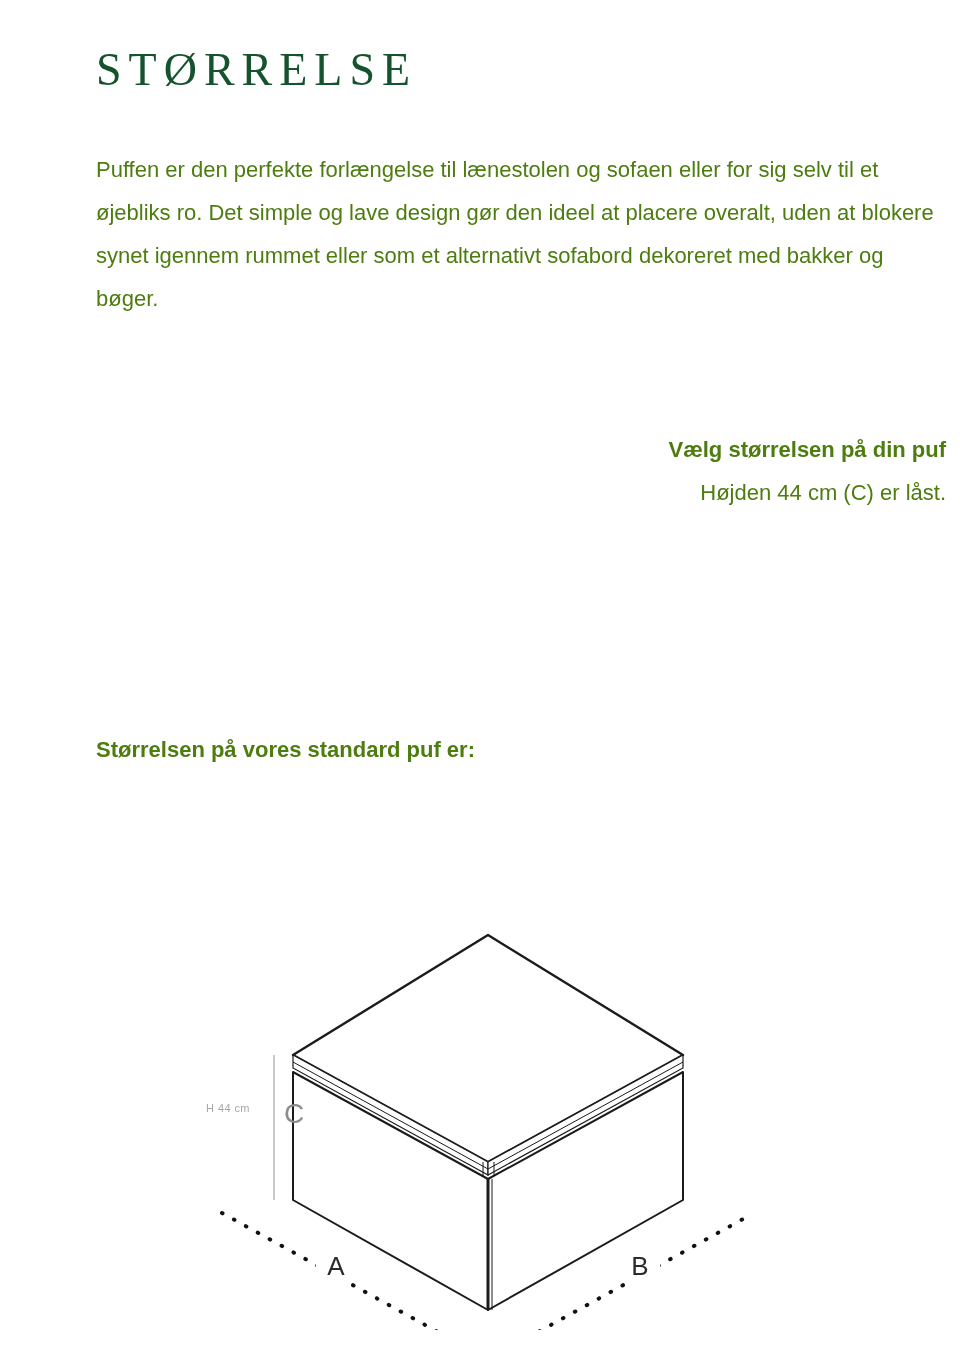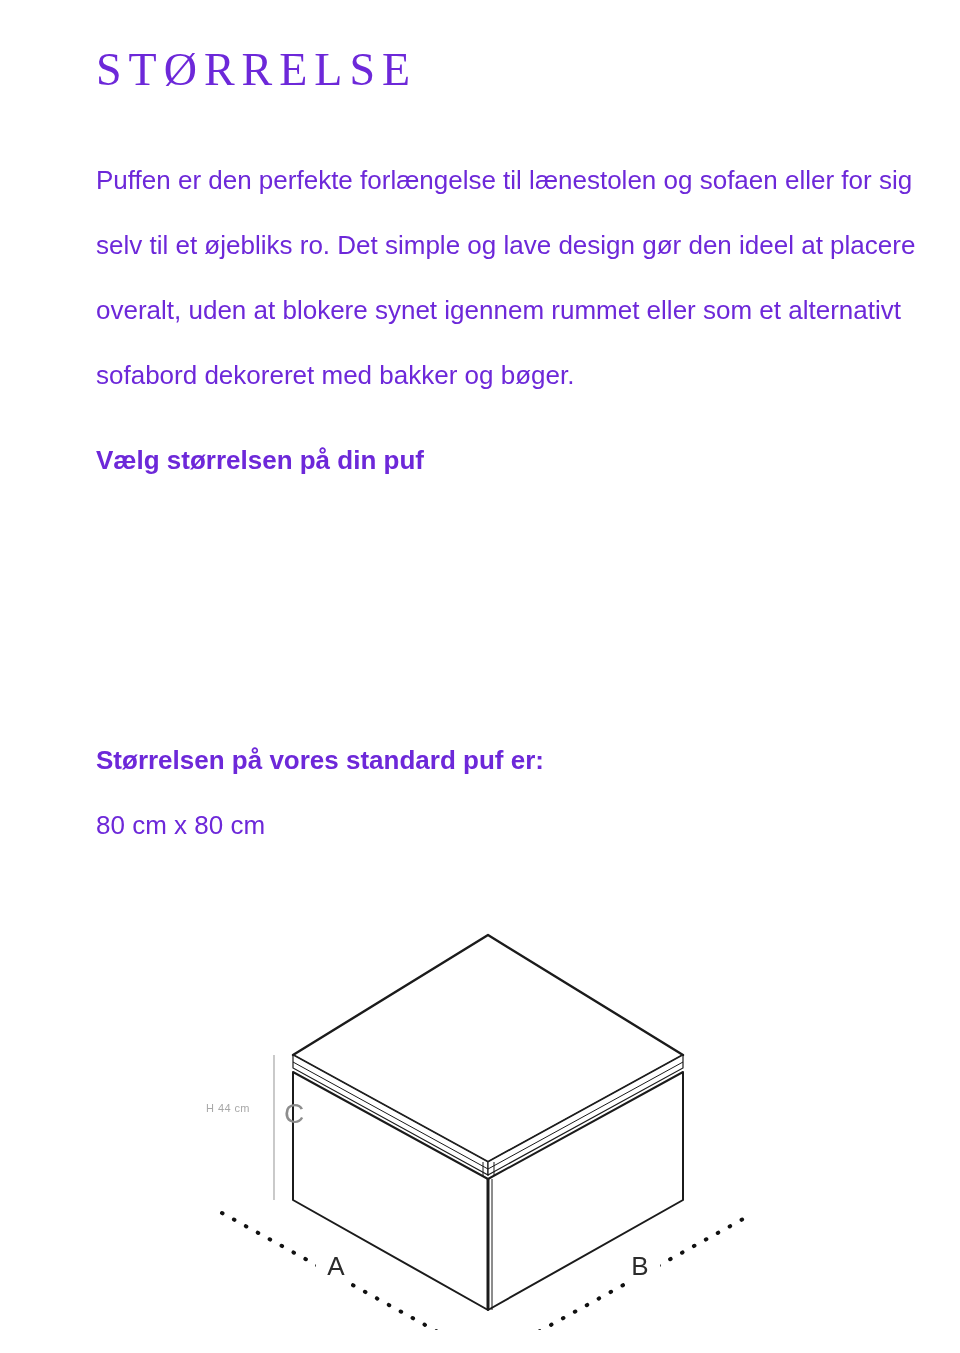--- a/index.html
+++ b/index.html
@@ -21,37 +21,37 @@
 
   
   .page-title {
     position: absolute;
     left: 96px;
     top: 16px;
     font-family: "Liberation Serif", serif;
     font-size: 46px;
     line-height: 1.0;
     letter-spacing: 7px;
-    color: #6d28d9;
+    color: #14532d;
     font-weight: 400;
     white-space: nowrap;
   }
 
   
   .copy {
     position: absolute;
     left: 96px;
     width: 850px;
-    color: #6d28d9;
-    font-size: 26px;
-    line-height: 65px;
+    color: #4d7c0f;
+    font-size: 22px;
+    line-height: 43px;
     font-weight: 400;
   }
   .copy.intro   { top: 148px; }
-  .copy.choose  { top: 428px; }
+  .copy.choose  { top: 428px; text-align: right; }
   .copy.standard{ top: 728px; }
 
   .copy p {
     margin: 0;
   }
   .copy .lead-bold {
     font-weight: 700;
   }
 
   
@@ -89,25 +89,25 @@
 <div class="page">
 
   <h1 class="page-title">STØRRELSE</h1>
 
   <div class="copy intro">
     <p>Puffen er den perfekte forlængelse til lænestolen og sofaen eller for sig selv til et øjebliks ro. Det simple og lave design gør den ideel at placere overalt, uden at blokere synet igennem rummet eller som et alternativt sofabord dekoreret med bakker og bøger.</p>
   </div>
 
   <div class="copy choose">
     <p class="lead-bold">Vælg størrelsen på din puf</p>
+    <p>Højden 44 cm (C) er låst.</p>
   </div>
 
   <div class="copy standard">
     <p class="lead-bold">Størrelsen på vores standard puf er:</p>
-    <p>80 cm x 80 cm</p>
   </div>
 
   <div class="diagram">
     <svg viewBox="0 0 560 440" xmlns="http://www.w3.org/2000/svg">
 
       <path d="M 300 45 L 495 165 L 300 272 L 105 165 Z" fill="#ffffff" stroke="#1b1b1b" stroke-width="2.4" stroke-linejoin="round"></path>
 
       <path d="M 105 165 L 300 272 L 300 285 L 105 178 Z" fill="#ffffff" stroke="#1b1b1b" stroke-width="1.2"></path>
 
       <path d="M 495 165 L 300 272 L 300 285 L 495 178 Z" fill="#ffffff" stroke="#1b1b1b" stroke-width="1.2"></path>

